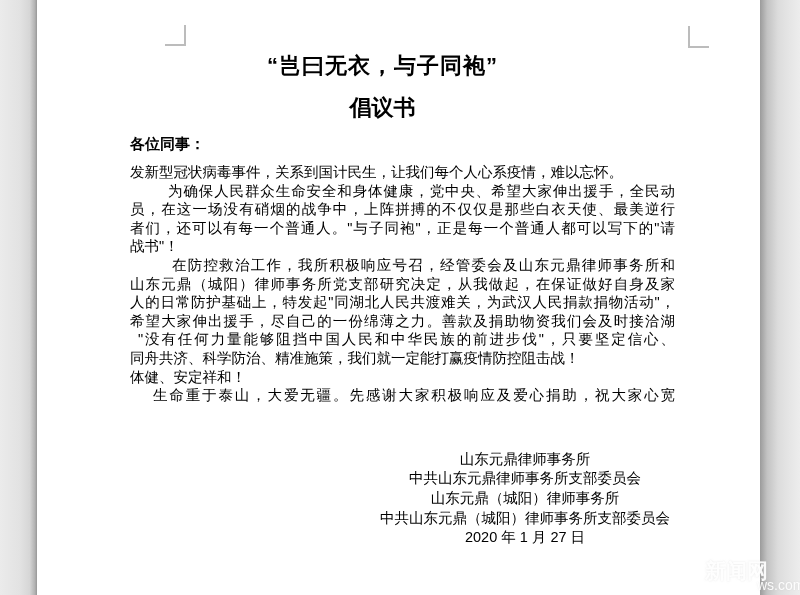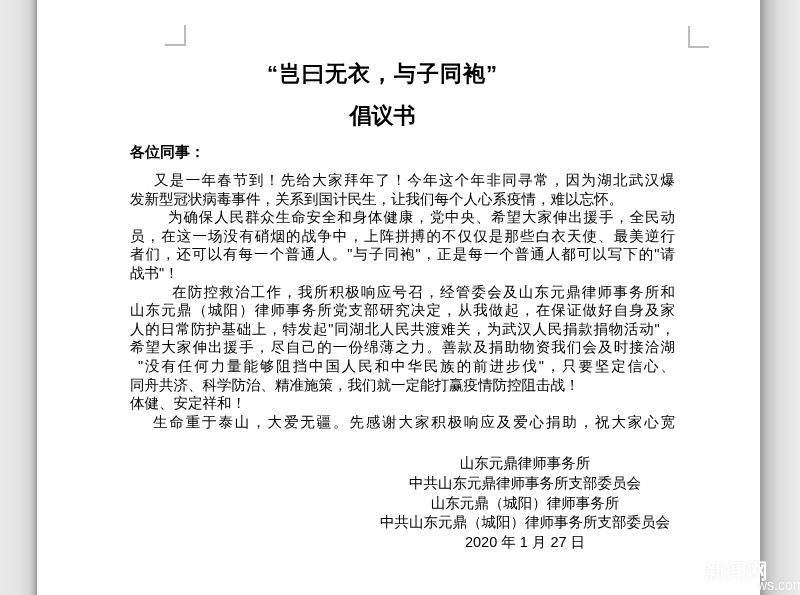--- a/index.html
+++ b/index.html
@@ -26,21 +26,21 @@
     background: #ffffff;
   }
   
   .mark { position: absolute; background: #bcbcbc; box-shadow: 1px 1px 0 rgba(255,255,255,0.95); }
   .mark-tl-v { left: 147px; top: 25px; width: 2px; height: 21px; }
   .mark-tl-h { left: 128px; top: 44px; width: 21px; height: 2px; }
   .mark-tr-v { left: 651px; top: 26px; width: 2px; height: 22px; }
   .mark-tr-h { left: 651px; top: 46px; width: 21px; height: 2px; }
 
   .doc {
-    position: absolute; left: 130px; top: 8px; width: 545px;
+    position: absolute; left: 130px; top: 0; width: 545px;
     padding-top: 52px;
   }
   .title {
     width: 505px;
     text-align: center;
     font-size: 22px;
     line-height: 27px;
     font-weight: bold;
     letter-spacing: 1px;
   }
@@ -71,21 +71,21 @@
     text-align-last: justify;
     text-justify: inter-character;
   }
   .ind-p1 { text-indent: 24px; }
   .ind-p2 { text-indent: 38px; }
   .ind-p3 { text-indent: 42px; }
   .ind-p4 { text-indent: 8px; }
   .ind-p5 { text-indent: 23px; }
 
   .signature {
-    margin-top: 23px;
+    margin-top: 45px;
     margin-left: 240px;
     width: 310px;
     text-align: center;
     font-size: 14.5px;
     line-height: 19.6px;
   }
   .sig-line { white-space: nowrap; }
 
   
   .wm-cn {
@@ -115,21 +115,20 @@
     <div class="mark mark-tr-h"></div>
   </div>
 
   <div class="doc">
     <div class="title">“岂曰无衣，与子同袍”</div>
     <div class="subtitle">倡议书</div>
     <div class="salutation">各位同事：</div>
 
     <div class="body-block">
 
-      <div class="bline j ind-p1">又是一年春节到！先给大家拜年了！今年这个年非同寻常，因为湖北武汉爆</div>
       <div class="bline">发新型冠状病毒事件，关系到国计民生，让我们每个人心系疫情，难以忘怀。</div>
 
       <div class="bline j ind-p2">为确保人民群众生命安全和身体健康，党中央、希望大家伸出援手，全民动</div>
       <div class="bline j">员，在这一场没有硝烟的战争中，上阵拼搏的不仅仅是那些白衣天使、最美逆行</div>
       <div class="bline j">者们，还可以有每一个普通人。"与子同袍"，正是每一个普通人都可以写下的"请</div>
       <div class="bline">战书"！</div>
 
       <div class="bline j ind-p3">在防控救治工作，我所积极响应号召，经管委会及山东元鼎律师事务所和</div>
       <div class="bline j">山东元鼎（城阳）律师事务所党支部研究决定，从我做起，在保证做好自身及家</div>
       <div class="bline j">人的日常防护基础上，特发起"同湖北人民共渡难关，为武汉人民捐款捐物活动"，</div>

